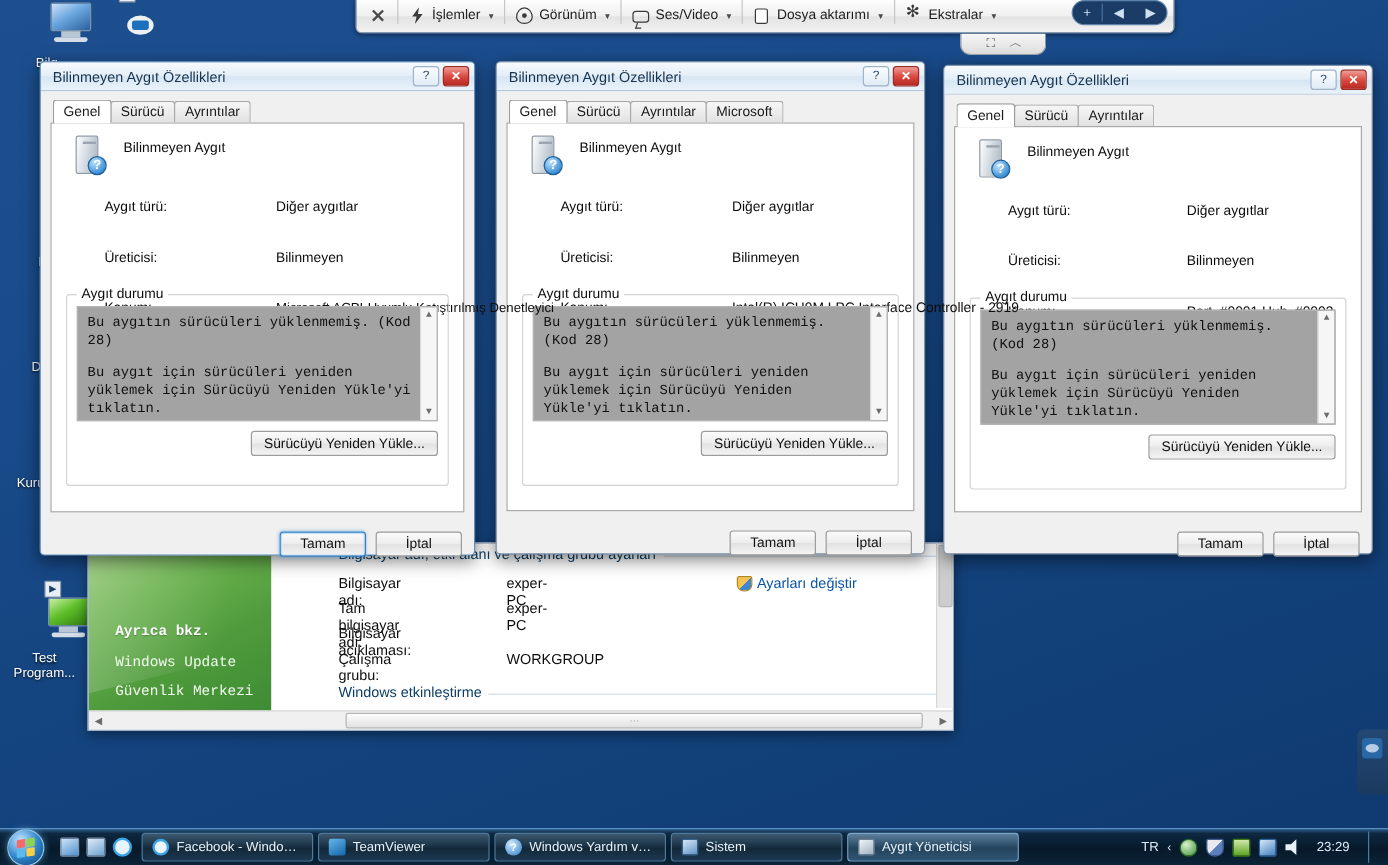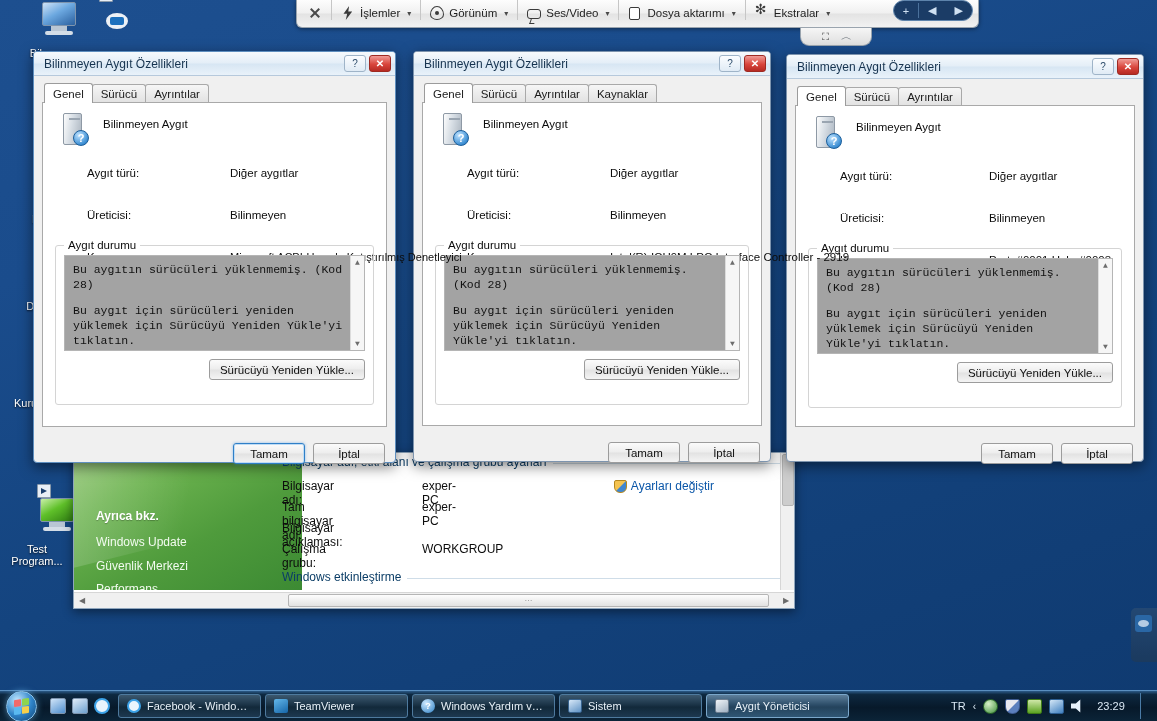--- a/index.html
+++ b/index.html
@@ -122,23 +122,24 @@
     background:#2f6fae;}
   #tv-side .sq:after{content:"";position:absolute;left:3px;top:5px;width:11px;height:7px;border-radius:50%;background:#d4e6f7;}
 
   
   #sysprops{
     position:absolute; left:73px; top:452px; width:722px; height:157px;
     background:#fff; border:1px solid #8fa6bd; box-shadow:0 3px 10px rgba(0,0,0,.45);
     overflow:hidden;
   }
   #sp-left{
-    position:absolute;left:0;top:0;width:228px;height:137px;
+    position:absolute;left:0;top:10px;width:152px;height:137px;
     background:linear-gradient(150deg,#8bc26a 0%,#6cb34f 25%,#4f9b3c 60%,#3c8a33 100%);
     overflow:hidden;
+    font-family:Liberation Mono, monospace;
   }
   #sp-left:before{
     content:""; position:absolute;left:-40px;top:-60px;width:260px;height:150px;
     background:linear-gradient(115deg,rgba(255,255,255,.30),rgba(255,255,255,0) 60%);
     transform:rotate(-14deg);
   }
   .sp-head{ position:absolute;left:22px;top:56px;color:#fff;font-size:12px;font-weight:bold;
     text-shadow:0 1px 1px rgba(0,0,0,.25);}
   .sp-link{ position:absolute;left:22px;color:#f2fbef;font-size:12px;}
   #sp-right{ position:absolute;left:188px;top:0;right:14px;height:137px;overflow:hidden;}
@@ -540,21 +541,21 @@
     <div class="dlg-title">
       <span class="t">Bilinmeyen Aygıt Özellikleri</span>
       <span class="tbtn">?</span>
       <span class="tbtn close">✕</span>
     </div>
     <div class="dlg-body" style="padding:7px 8px 8px;">
       <div class="tabstrip">
         <div class="tab active">Genel</div>
         <div class="tab">Sürücü</div>
         <div class="tab">Ayrıntılar</div>
-        <div class="tab">Kaynaklar</div>
+        <div class="tab">Microsoft</div>
       </div>
       <div class="panel" style="height:324px;">
         <div class="devhead">
           <span class="devicon">
             <span class="tower">
                 <span class="slot"></span>
               </span>
               <span class="q">?</span>
           </span>
           <span class="devname">Bilinmeyen Aygıt</span>

